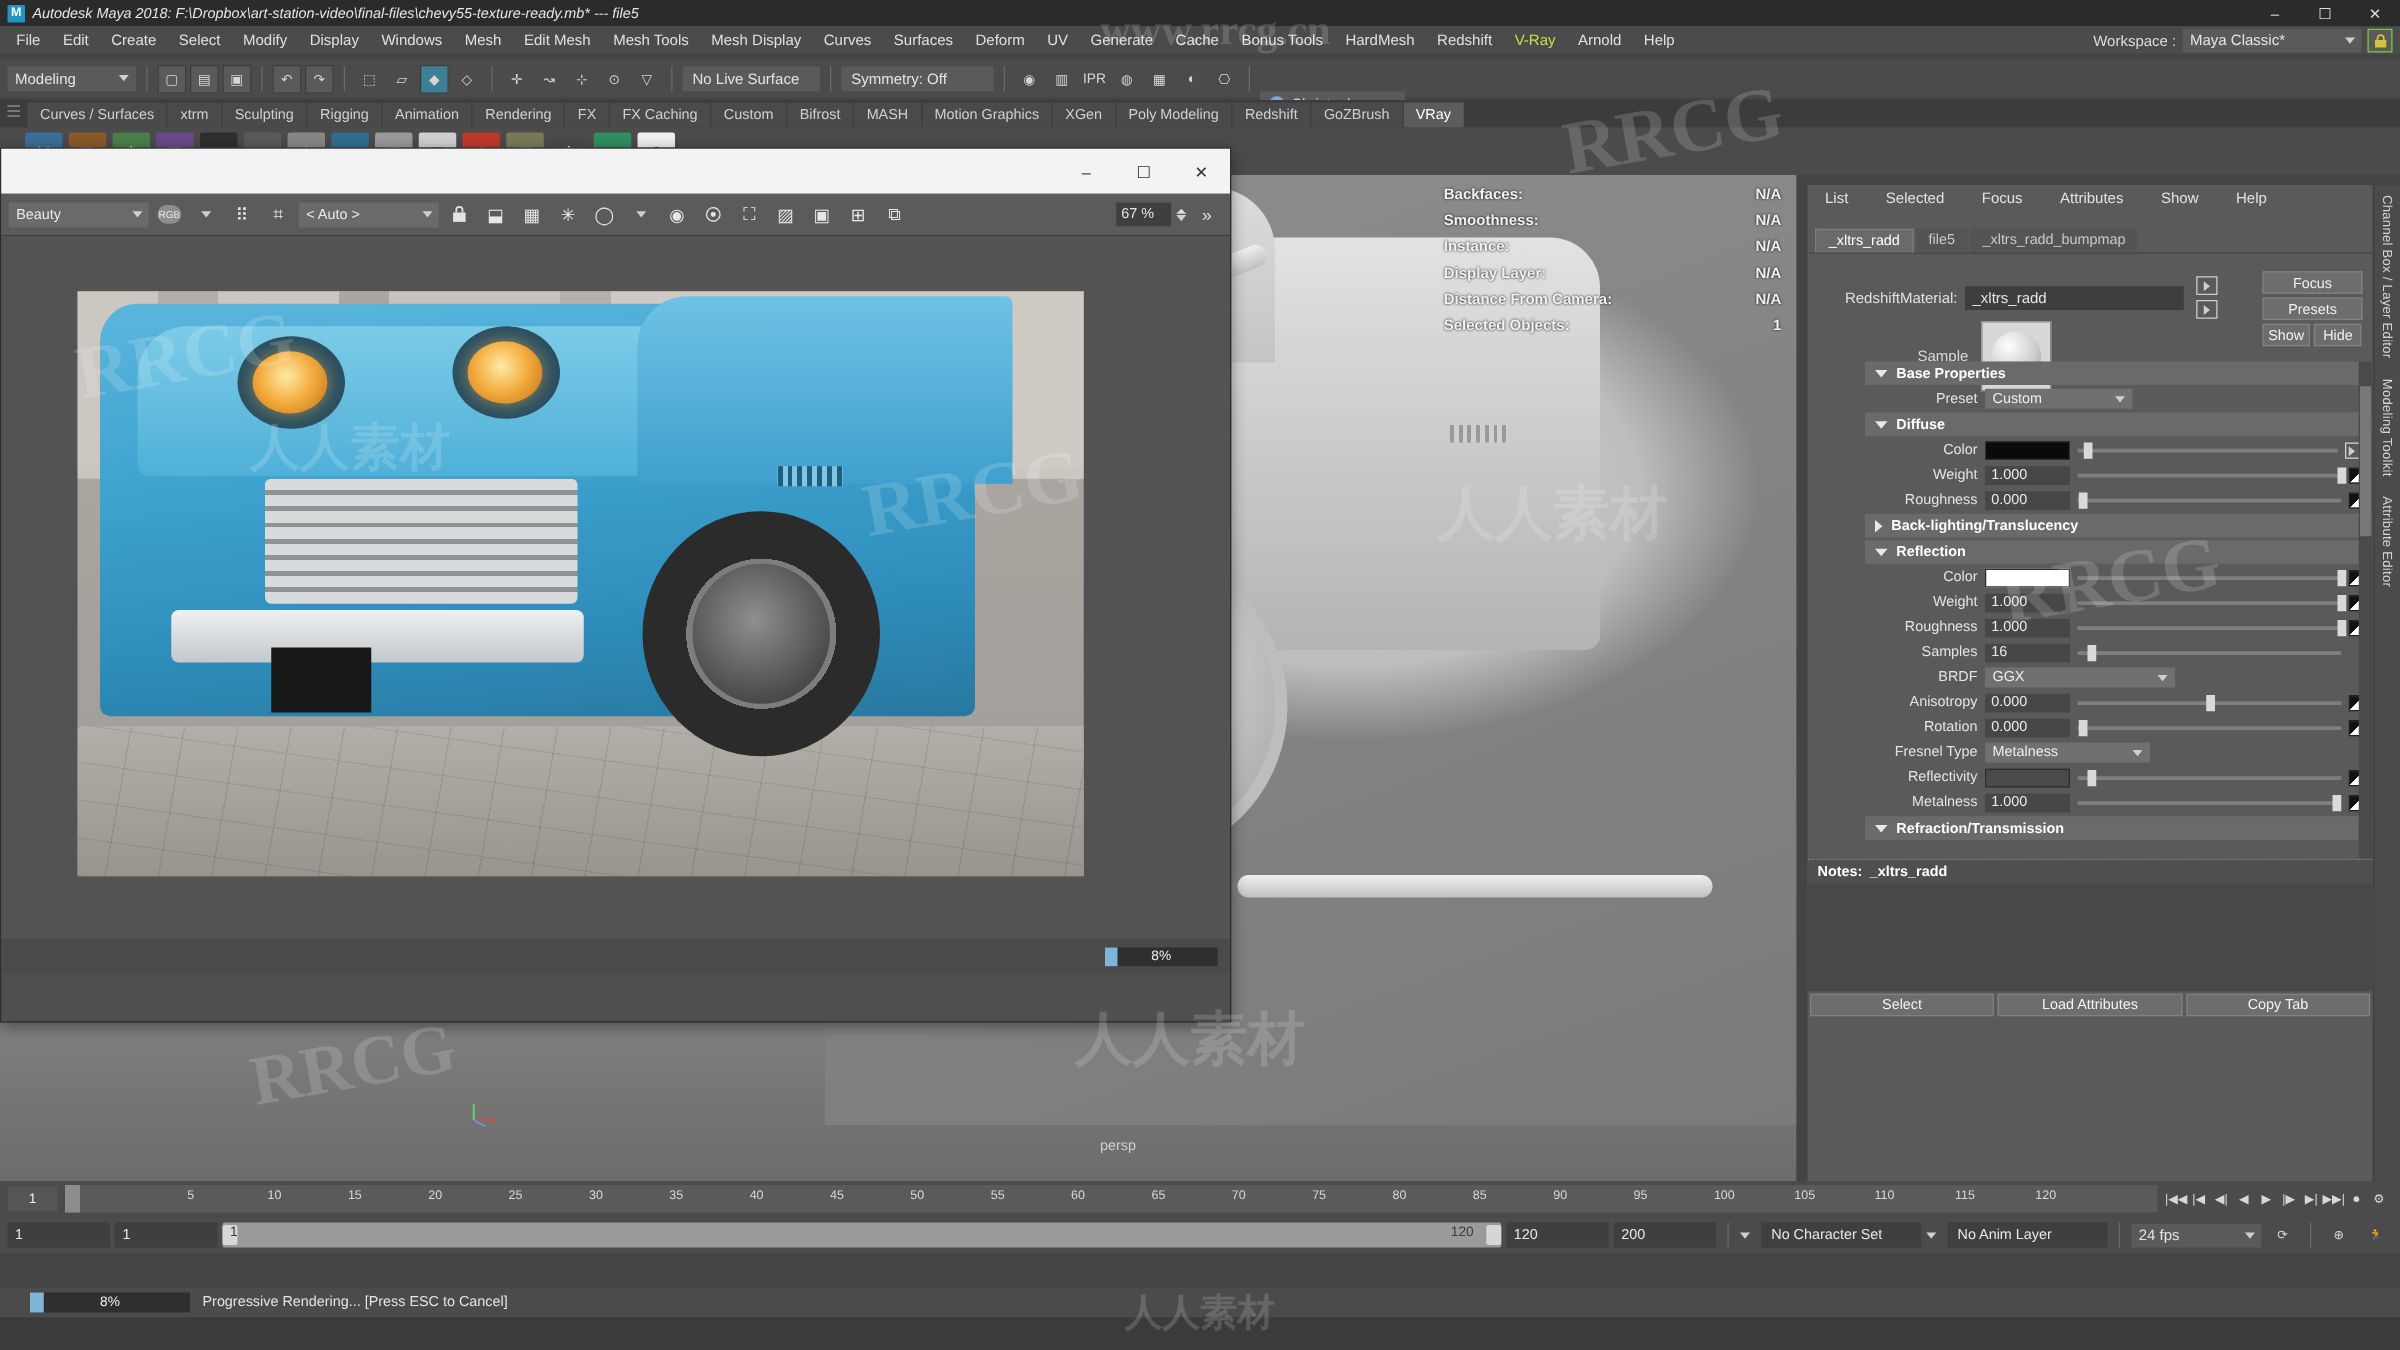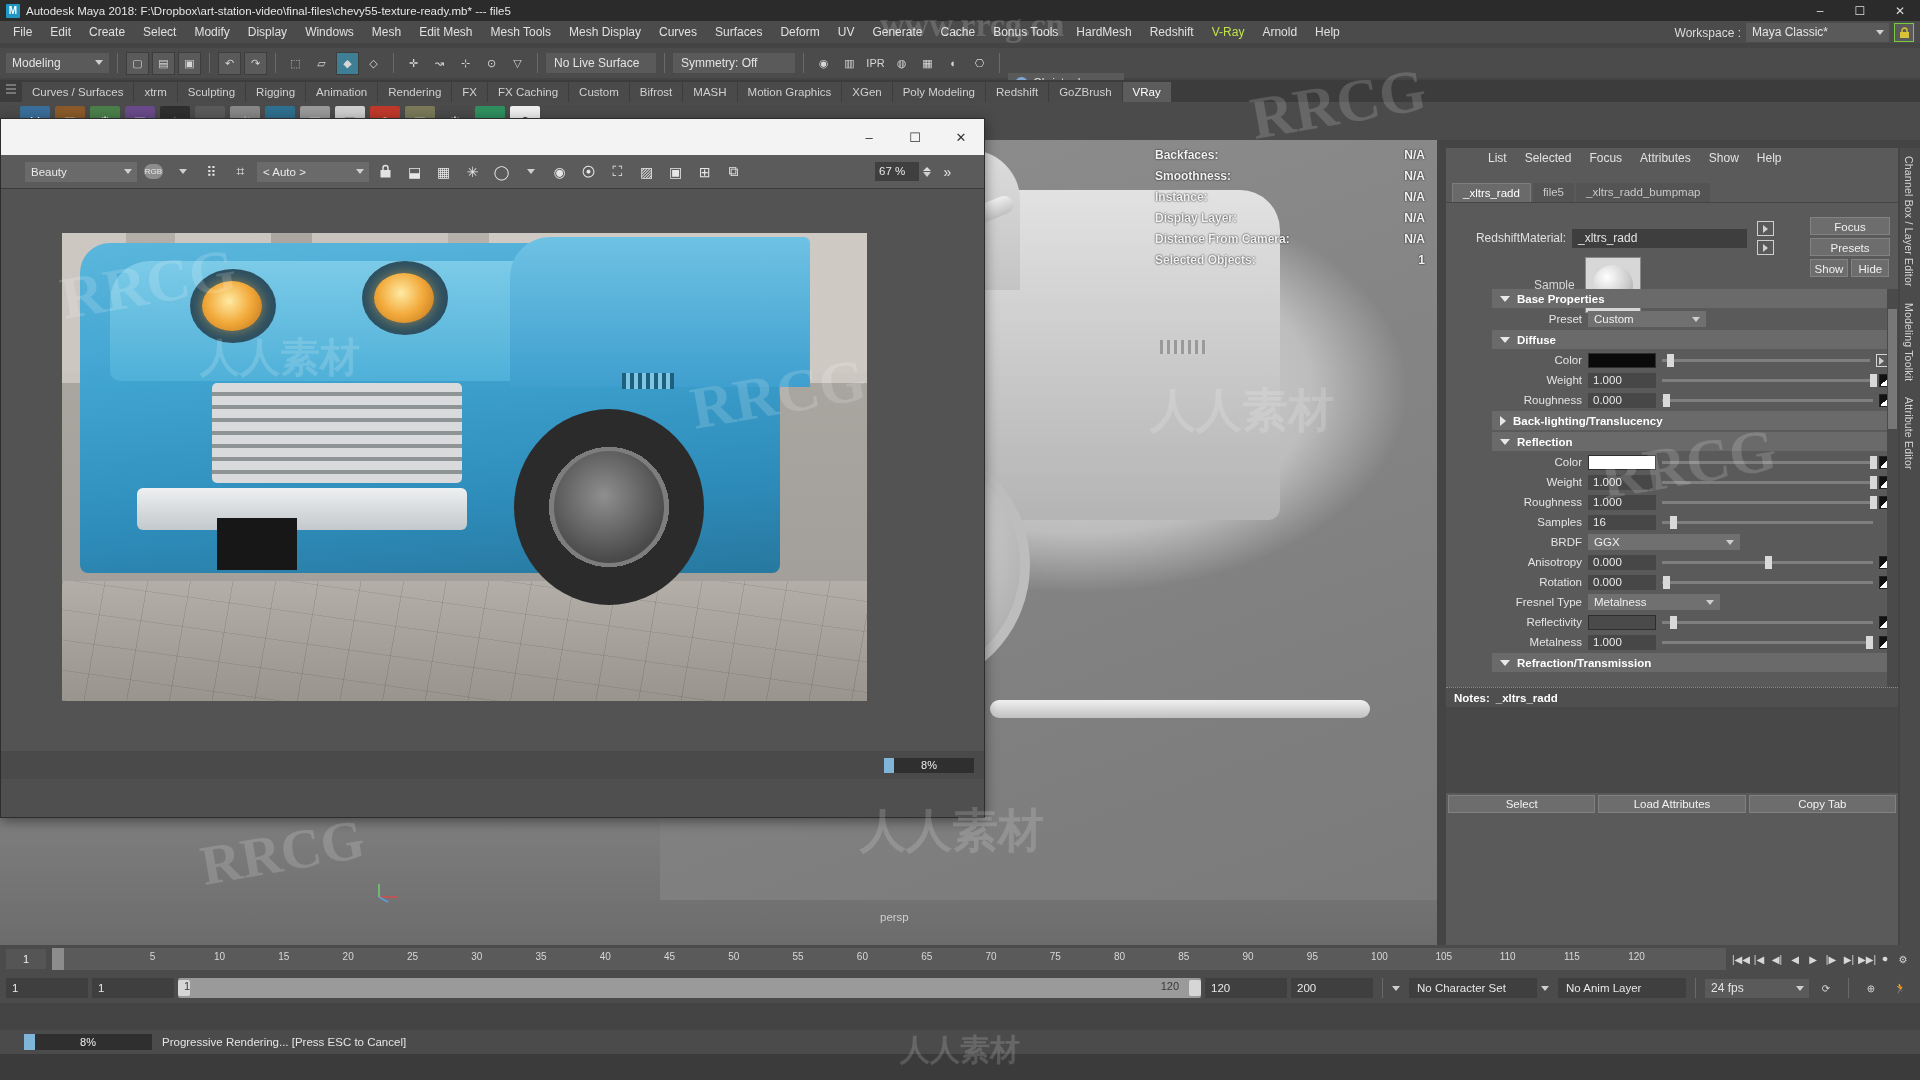--- a/index.html
+++ b/index.html
@@ -16,21 +16,21 @@
   
   .titlebar {
     position: absolute; top: 0; left: 0; width: 1920px; height: 21px;
     background: #2b2b2b; display: flex; align-items: center;
   }
   .titlebar .logo {
     width: 14px; height: 14px; margin: 0 6px 0 6px; background: #2196c4;
     color: #fff; font-size: 10px; font-weight: bold; line-height: 14px; text-align: center;
     border-radius: 1px;
   }
-  .titlebar .ttext { font-size: 11.5px; color: #e6e6e6; white-space: nowrap; }
+  .titlebar .ttext { font-size: 11.5px; color: #e6e6e6; white-space: nowrap; font-style: italic; }
   .winbtns { position: absolute; right: 0; top: 0; height: 21px; display: flex; }
   .winbtn { width: 40px; height: 21px; display: flex; align-items: center; justify-content: center;
     color: #dcdcdc; font-size: 12px; }
 
   
   .menubar {
     position: absolute; top: 21px; left: 0; width: 1920px; height: 22px;
     background: #4b4b4b; display: flex; align-items: center; padding-left: 4px;
   }
   .menuitem { padding: 0 9px; height: 22px; line-height: 22px; font-size: 12px; color: #e0e0e0; white-space: nowrap; }
@@ -133,21 +133,21 @@
   .renderwin {
     position: absolute; left: 0; top: 118px; width: 985px; height: 700px;
     background: #4f4f4f; border: 1px solid #2d2d2d; box-shadow: 0 3px 12px rgba(0,0,0,.45);
   }
   .rw-title {
     height: 36px; background: #f3f3f3; display: flex; align-items: center; justify-content: flex-end;
   }
   .rw-wbtn { width: 46px; height: 36px; display: flex; align-items: center; justify-content: center;
     color: #333; font-size: 13px; }
   .rw-toolbar {
-    height: 34px; background: #5b5b5b; display: flex; align-items: center; gap: 4px; padding: 0 24px;
+    height: 34px; background: #5b5b5b; display: flex; align-items: center; gap: 4px; padding: 0 6px;
     border-bottom: 1px solid #3b3b3b;
   }
   .rw-select { height: 20px; background: #6a6a6a; color: #eaeaea; font-size: 11.5px;
     line-height: 20px; padding-left: 6px; position: relative; }
   .rw-select .arrow { position: absolute; right: 5px; top: 7px; }
   .rw-ibtn { width: 25px; height: 25px; display: flex; align-items: center; justify-content: center;
     color: #e6e6e6; font-size: 14px; }
   .rw-zoom { width: 44px; height: 19px; background: #3f3f3f; color: #e6e6e6; font-size: 11.5px;
     line-height: 19px; padding-left: 4px; }
   .rw-canvas { position: relative; height: 590px; background: #535353; }
@@ -212,21 +212,21 @@
   .rw-prog { width: 90px; height: 15px; background: #2f2f2f; position: relative; }
   .rw-prog .bar { position: absolute; left: 0; top: 0; height: 15px; width: 10px; background: #7fb5d8; }
   .rw-prog .pct { position: absolute; left: 0; top: 0; width: 90px; height: 15px; line-height: 15px;
     text-align: center; font-size: 11px; color: #eee; }
 
   
   .aepanel {
     position: absolute; right: 22px; top: 148px; width: 452px; height: 797px;
     background: #5a5a5a;
   }
-  .ae-menubar { height: 20px; display: flex; align-items: flex-end; gap: 2px; padding-left: 6px; margin-left: 28px; }
+  .ae-menubar { height: 20px; display: flex; align-items: flex-end; gap: 14px; padding-left: 6px; }
   .ae-menuitem { padding: 0 8px; font-size: 12px; color: #e2e2e2; line-height: 20px; }
   .ae-tabs { height: 21px; display: flex; align-items: flex-end; padding-left: 6px; margin-top: 14px;
     border-bottom: 1px solid #454545; }
   .ae-tab { padding: 0 10px; height: 19px; line-height: 19px; font-size: 11.5px; background: #545454;
     color: #c9c9c9; margin-right: 2px; }
   .ae-tab.active { background: #6a6a6a; color: #fff; border: 1px solid #7d7d7d; border-bottom: none; }
   .ae-head { position: relative; height: 86px; padding-top: 18px; }
   .ae-mat-row { display: flex; align-items: center; gap: 6px; padding-left: 10px; }
   .ae-mat-label { font-size: 12px; color: #e0e0e0; width: 110px; text-align: right; }
   .ae-mat-field { width: 175px; height: 19px; background: #3e3e3e; color: #e5e5e5; font-size: 12px;

